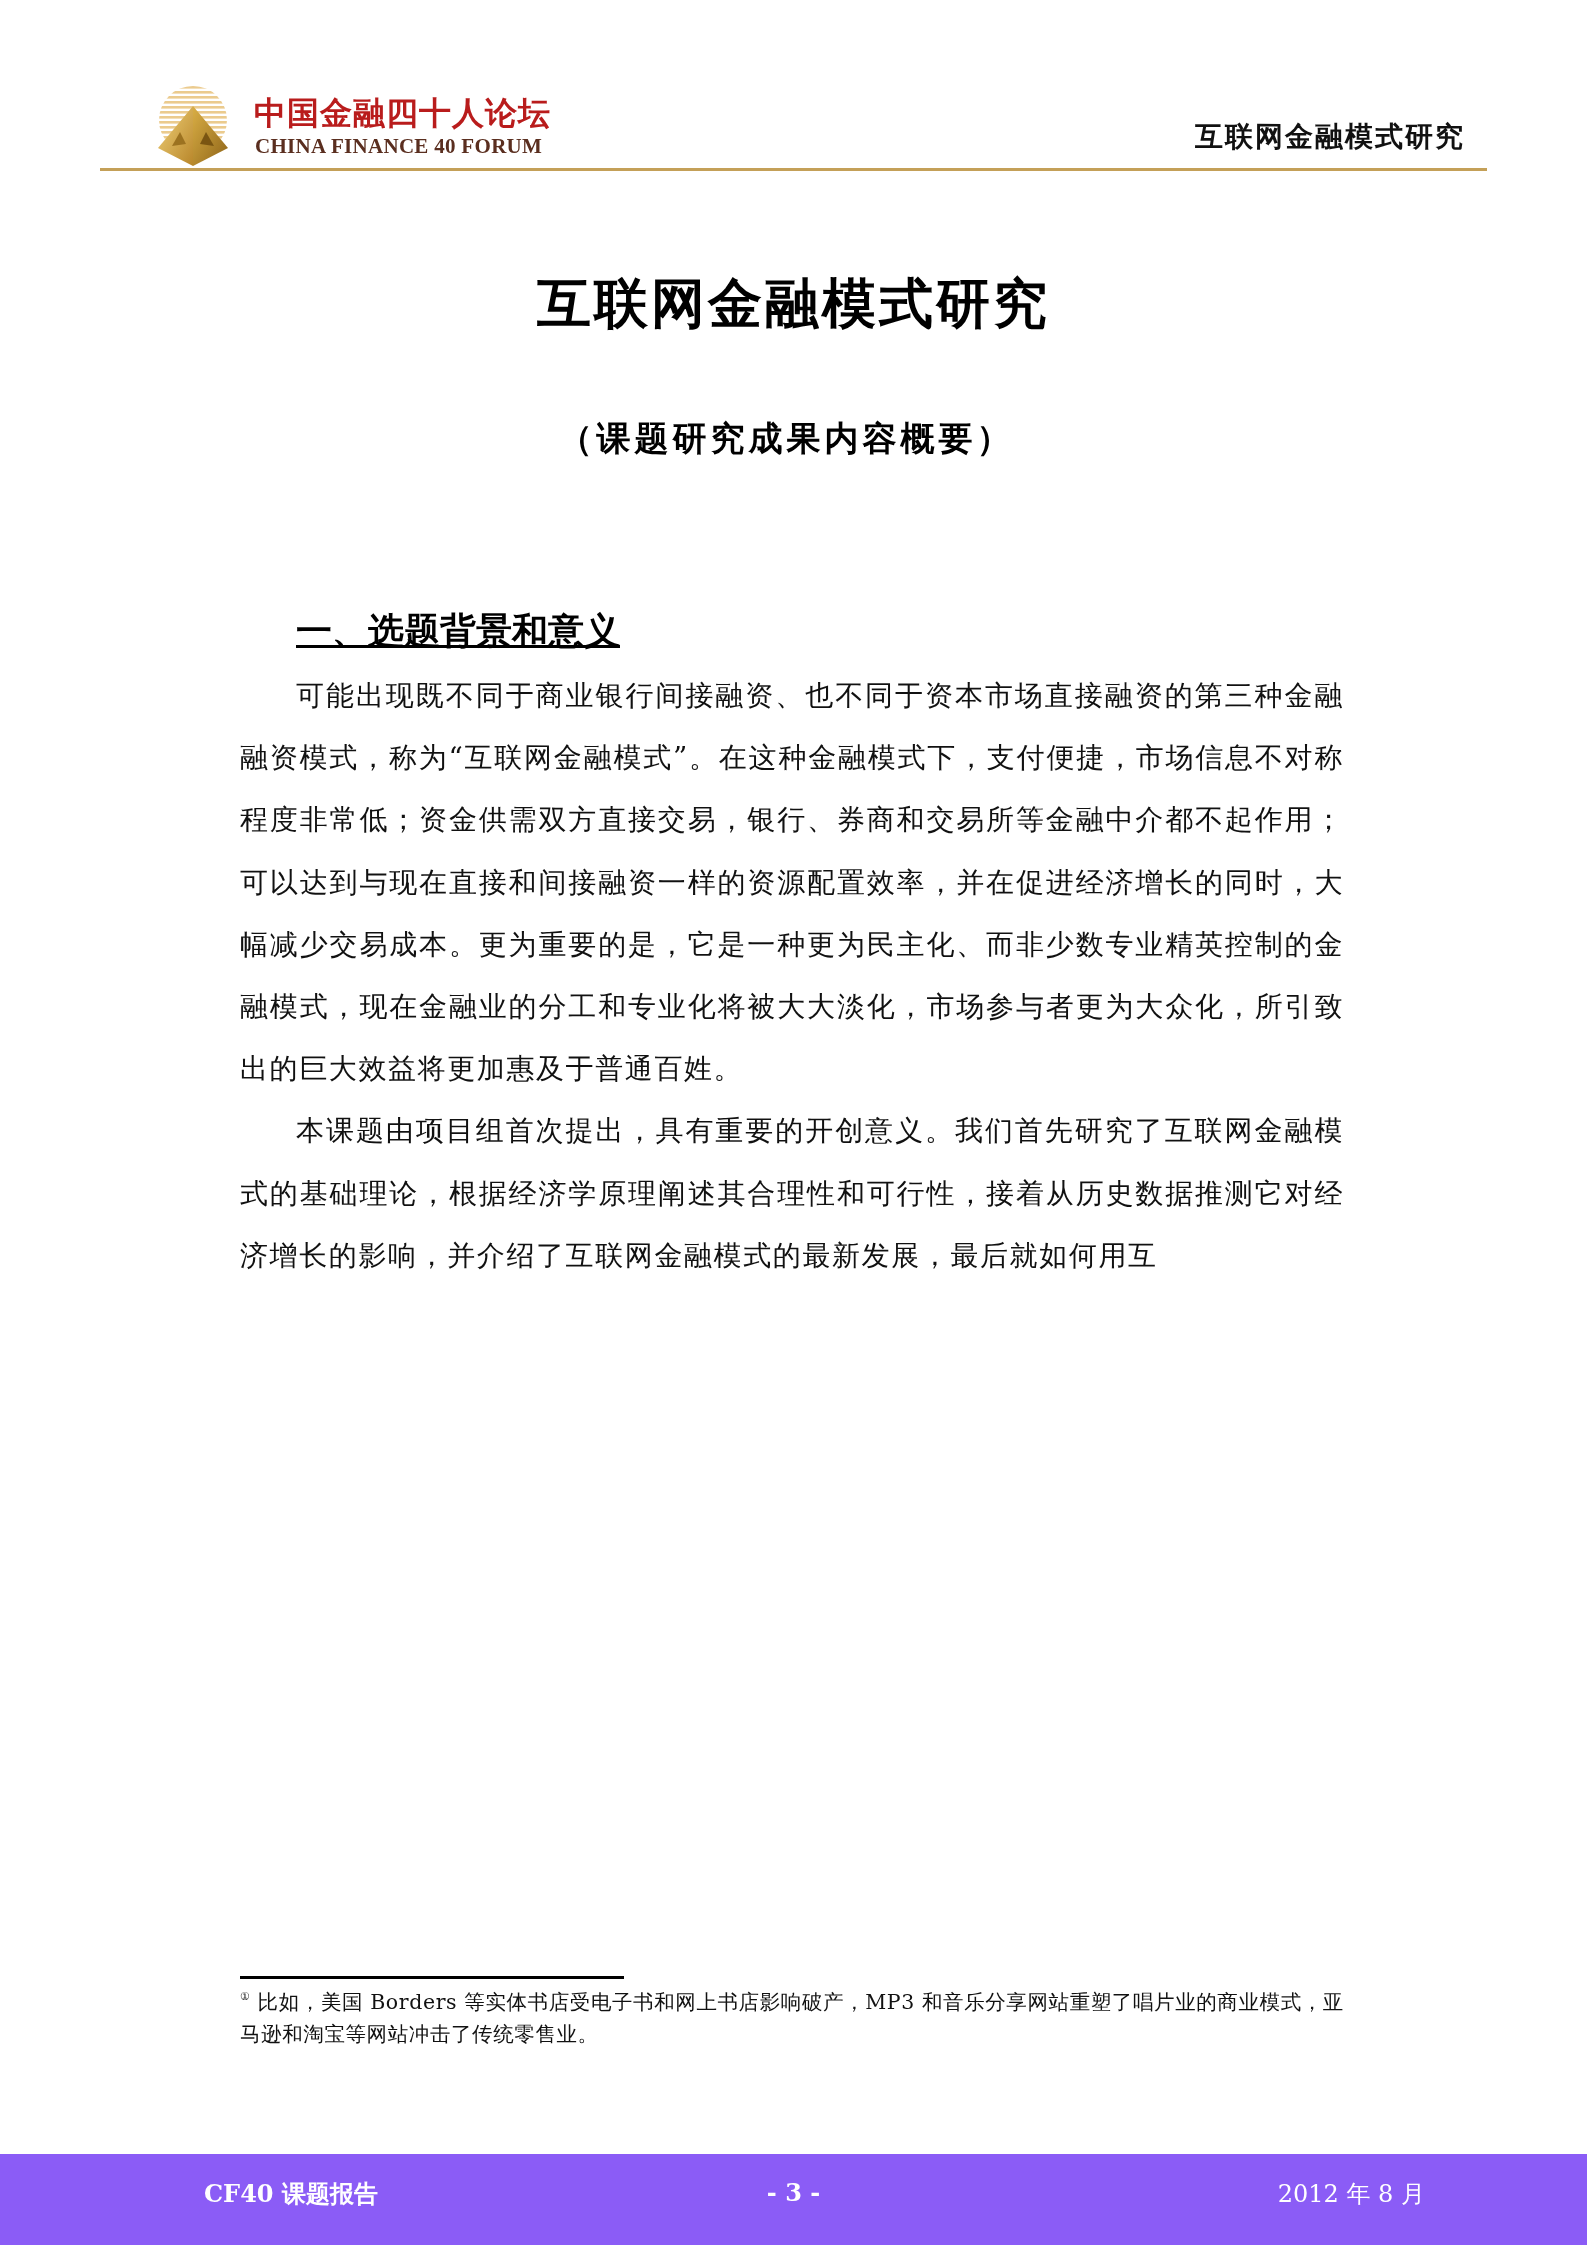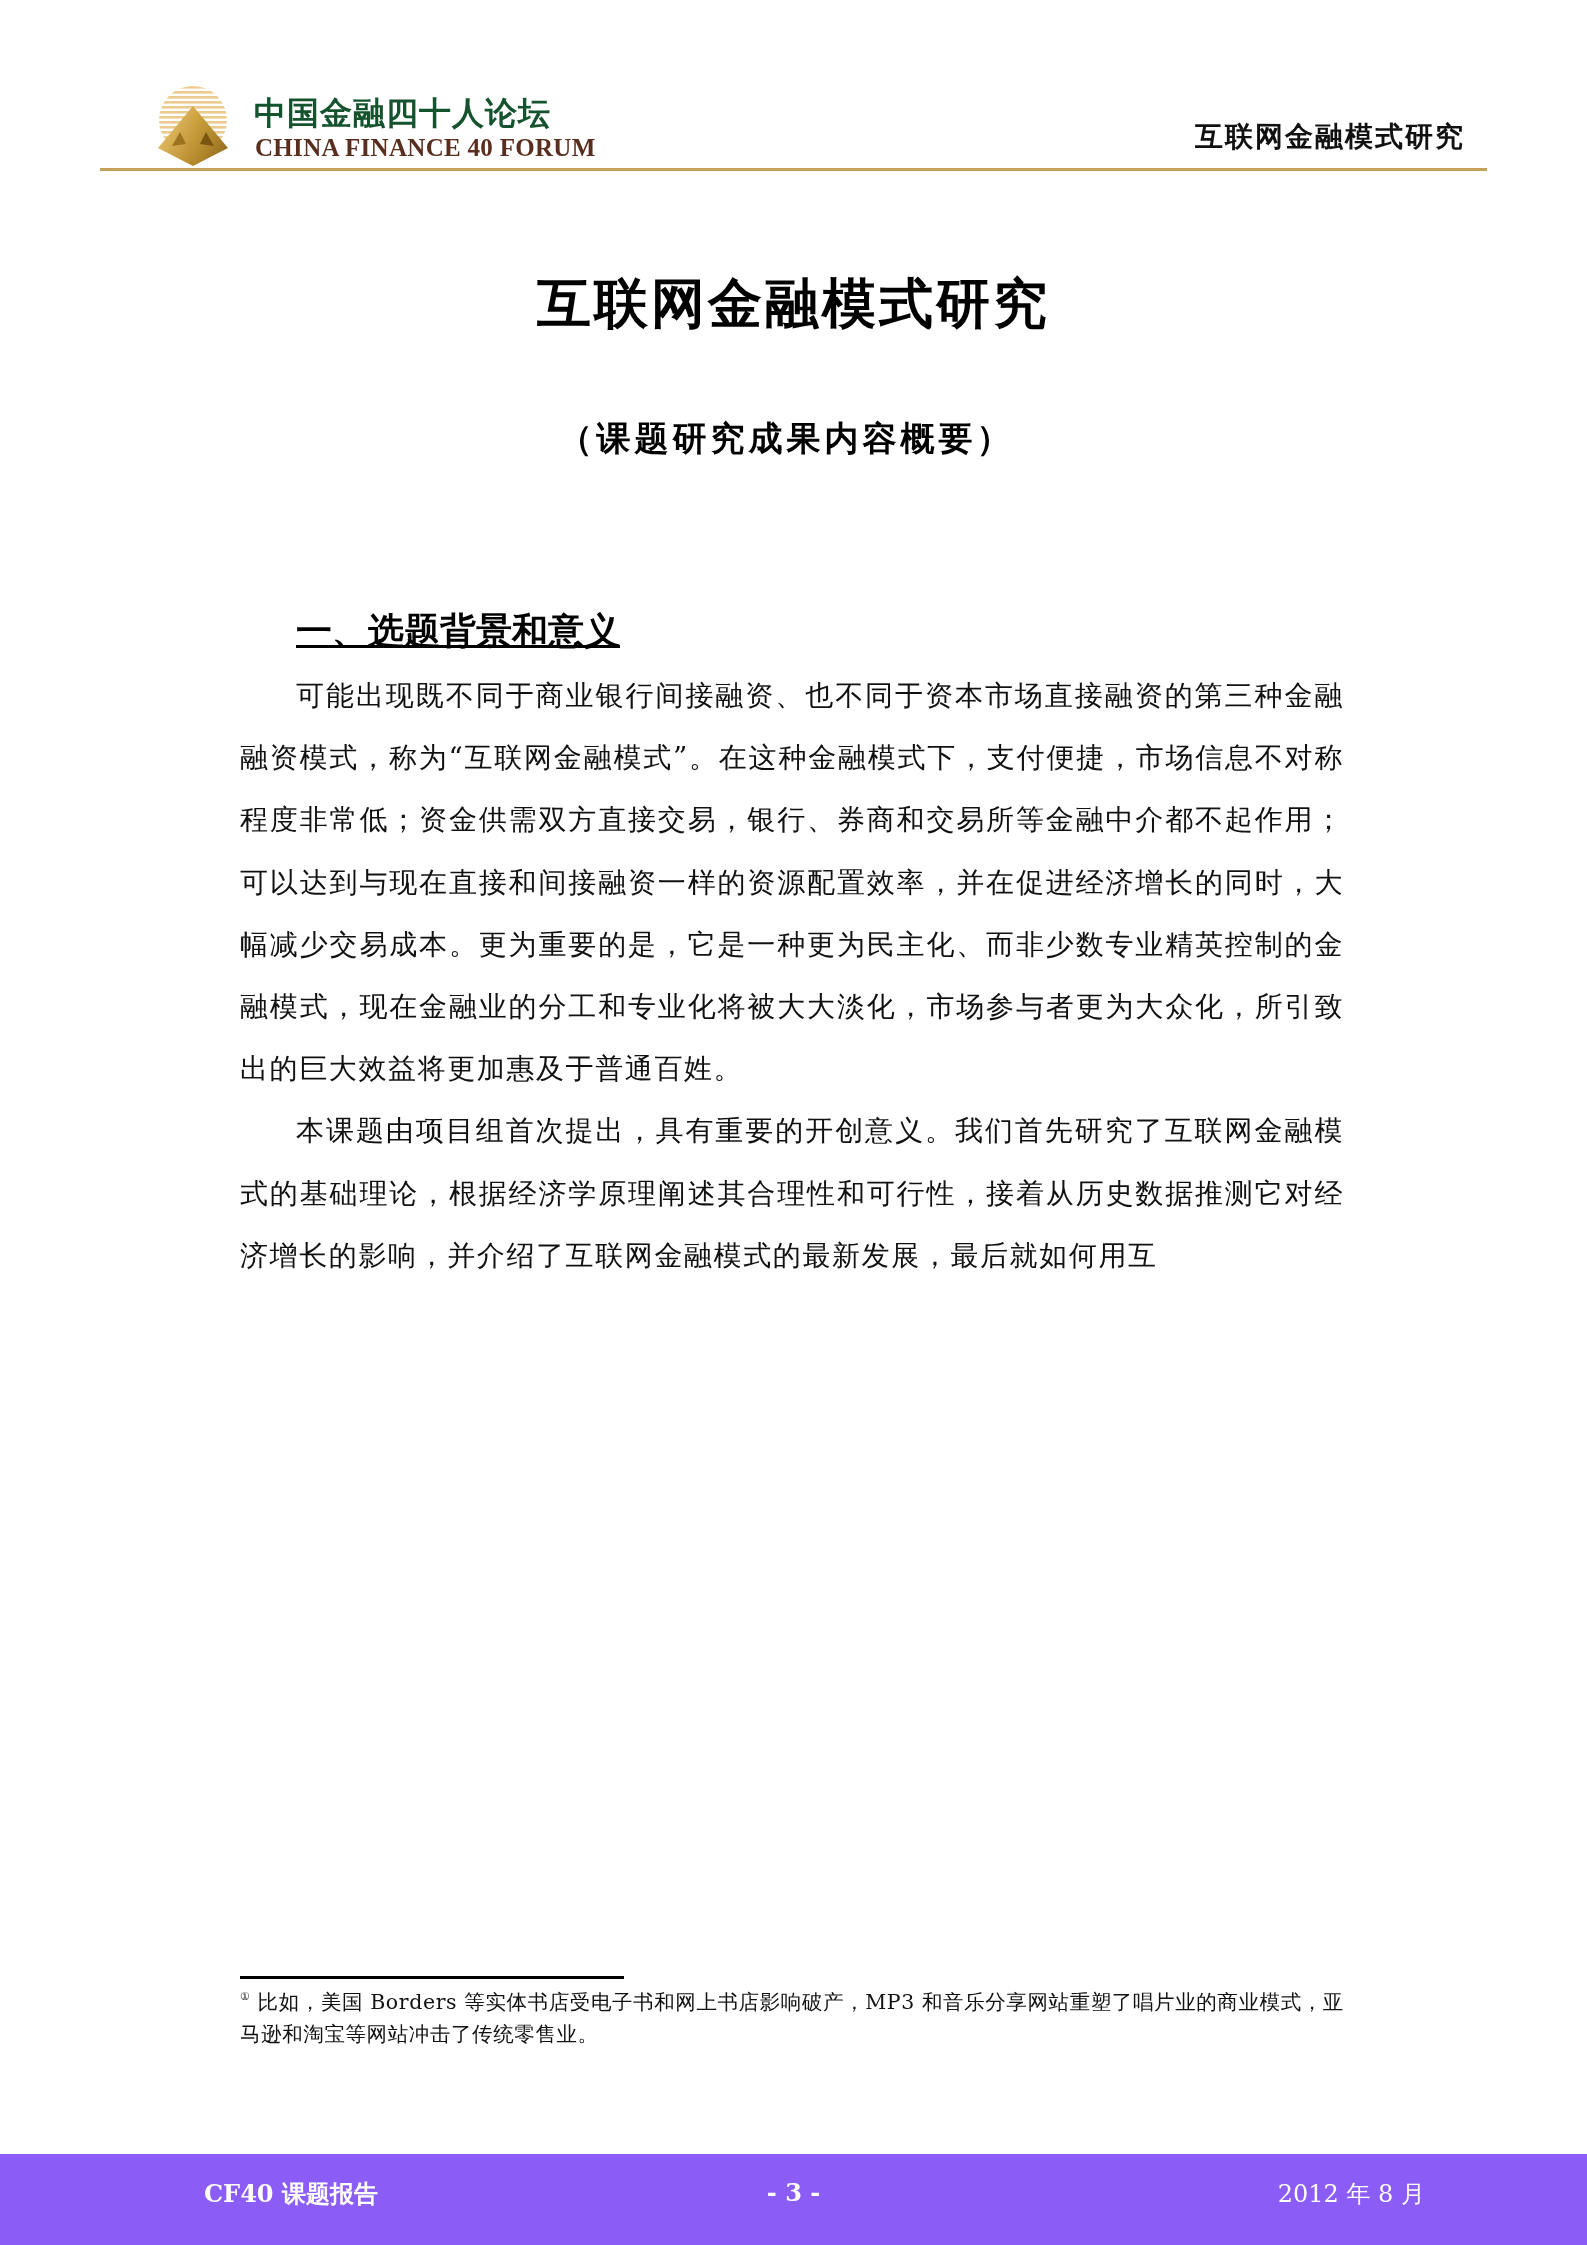--- a/index.html
+++ b/index.html
@@ -3,22 +3,22 @@
 <meta charset="utf-8">
 <style>
   html, body { margin:0; padding:0; }
   body {
     width:1587px; height:2245px; position:relative; overflow:hidden;
     background:#ffffff; color:#111;
     font-family:"DejaVu Serif","Liberation Serif",serif;
   }
   .header-logo { position:absolute; left:150px; top:82px; width:470px; height:86px; }
   .logo-mark { position:absolute; left:0; top:0; width:86px; height:86px; }
-  .logo-cn { position:absolute; left:104px; top:10px; font-family:"DejaVu Sans","Liberation Sans",sans-serif; font-weight:bold; font-size:32px; letter-spacing:1px; color:#14532d; white-space:nowrap; }
-  .logo-en { position:absolute; left:105px; top:52px; font-family:"Liberation Serif","DejaVu Serif",serif; font-weight:bold; font-size:25px; color:#5a2e1f; white-space:nowrap; letter-spacing:0.3px; }
+  .logo-cn { position:absolute; left:104px; top:10px; font-family:"DejaVu Sans","Liberation Sans",sans-serif; font-weight:bold; font-size:32px; letter-spacing:1px; color:#b91c1c; white-space:nowrap; }
+  .logo-en { position:absolute; left:105px; top:52px; font-family:"Liberation Serif","DejaVu Serif",serif; font-weight:bold; font-size:21px; color:#5a2e1f; white-space:nowrap; letter-spacing:0.3px; }
   .header-title { position:absolute; right:122px; top:118px; font-size:28px; font-weight:bold; letter-spacing:2px; color:#111; white-space:nowrap; }
   .header-rule { position:absolute; left:100px; top:168px; width:1387px; height:3px; background:#C4A058; }
 
   .doc-title { position:absolute; left:0; width:1587px; top:268px; text-align:center; font-family:"DejaVu Sans","Liberation Sans",sans-serif; font-weight:bold; font-size:54px; letter-spacing:3px; color:#000; }
   .doc-subtitle { position:absolute; left:0; width:1573px; top:416px; text-align:center; font-size:34px; font-weight:bold; letter-spacing:4px; color:#000; }
 
   .body { position:absolute; left:240px; top:605px; width:1104px; }
   .section-heading { font-family:"DejaVu Sans","Liberation Sans",sans-serif; font-weight:bold; font-size:36px; padding-left:56px; margin:0 0 8px 0; line-height:52px; height:52px; color:#000;text-decoration:underline; }
   .para { font-size:28px; line-height:62.2px; text-indent:56px; margin:0; text-align:justify; letter-spacing:1.6px; color:#111; }
   .para sup { font-size:14px; vertical-align:14px; line-height:0; }

